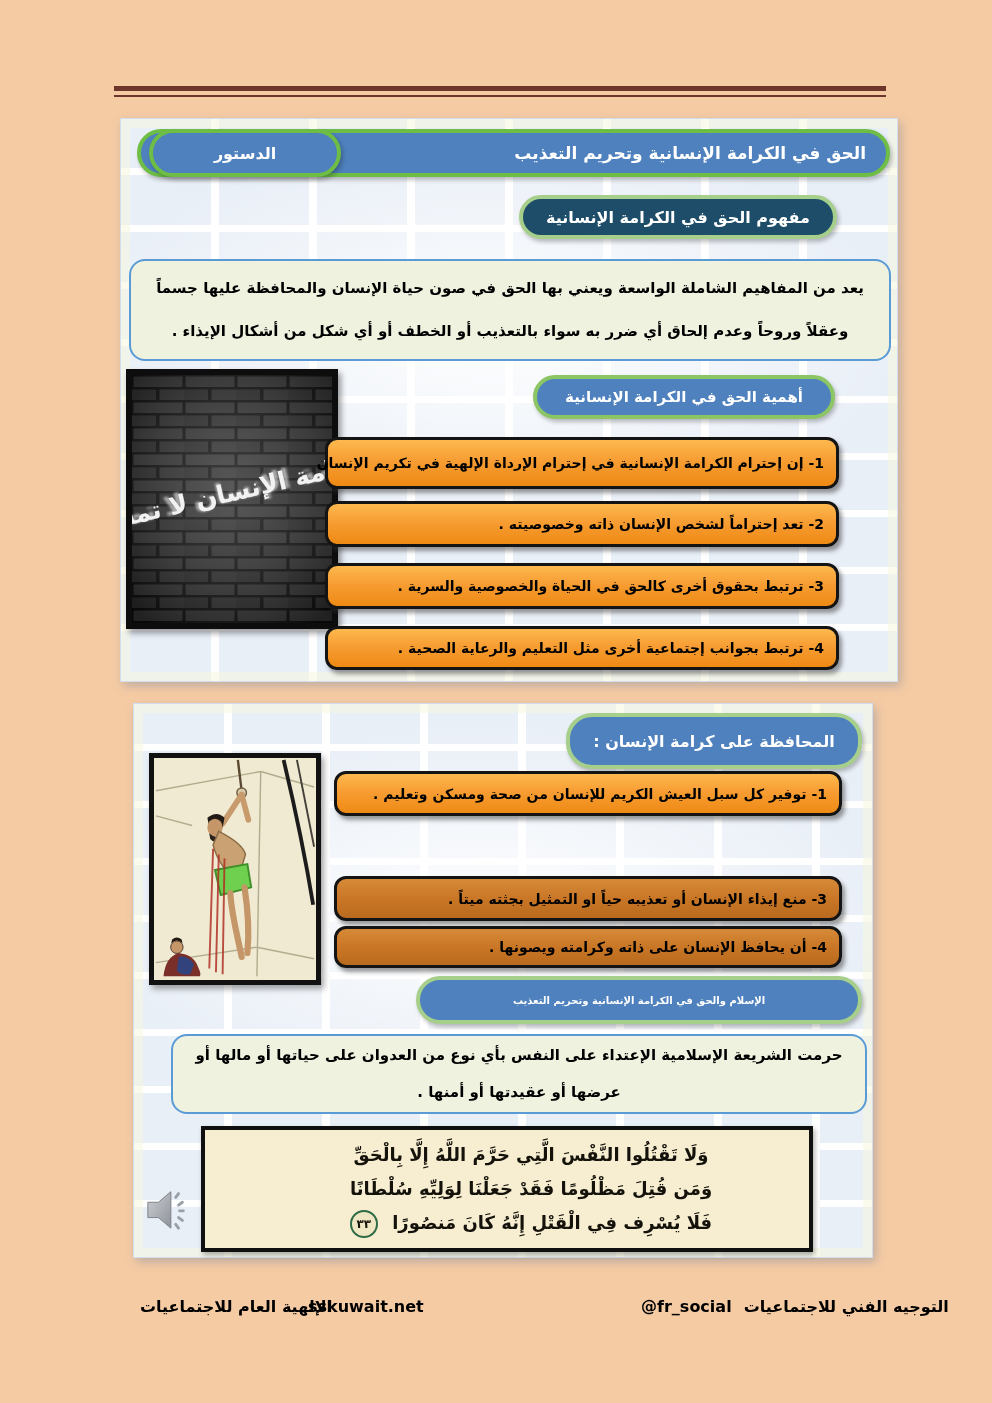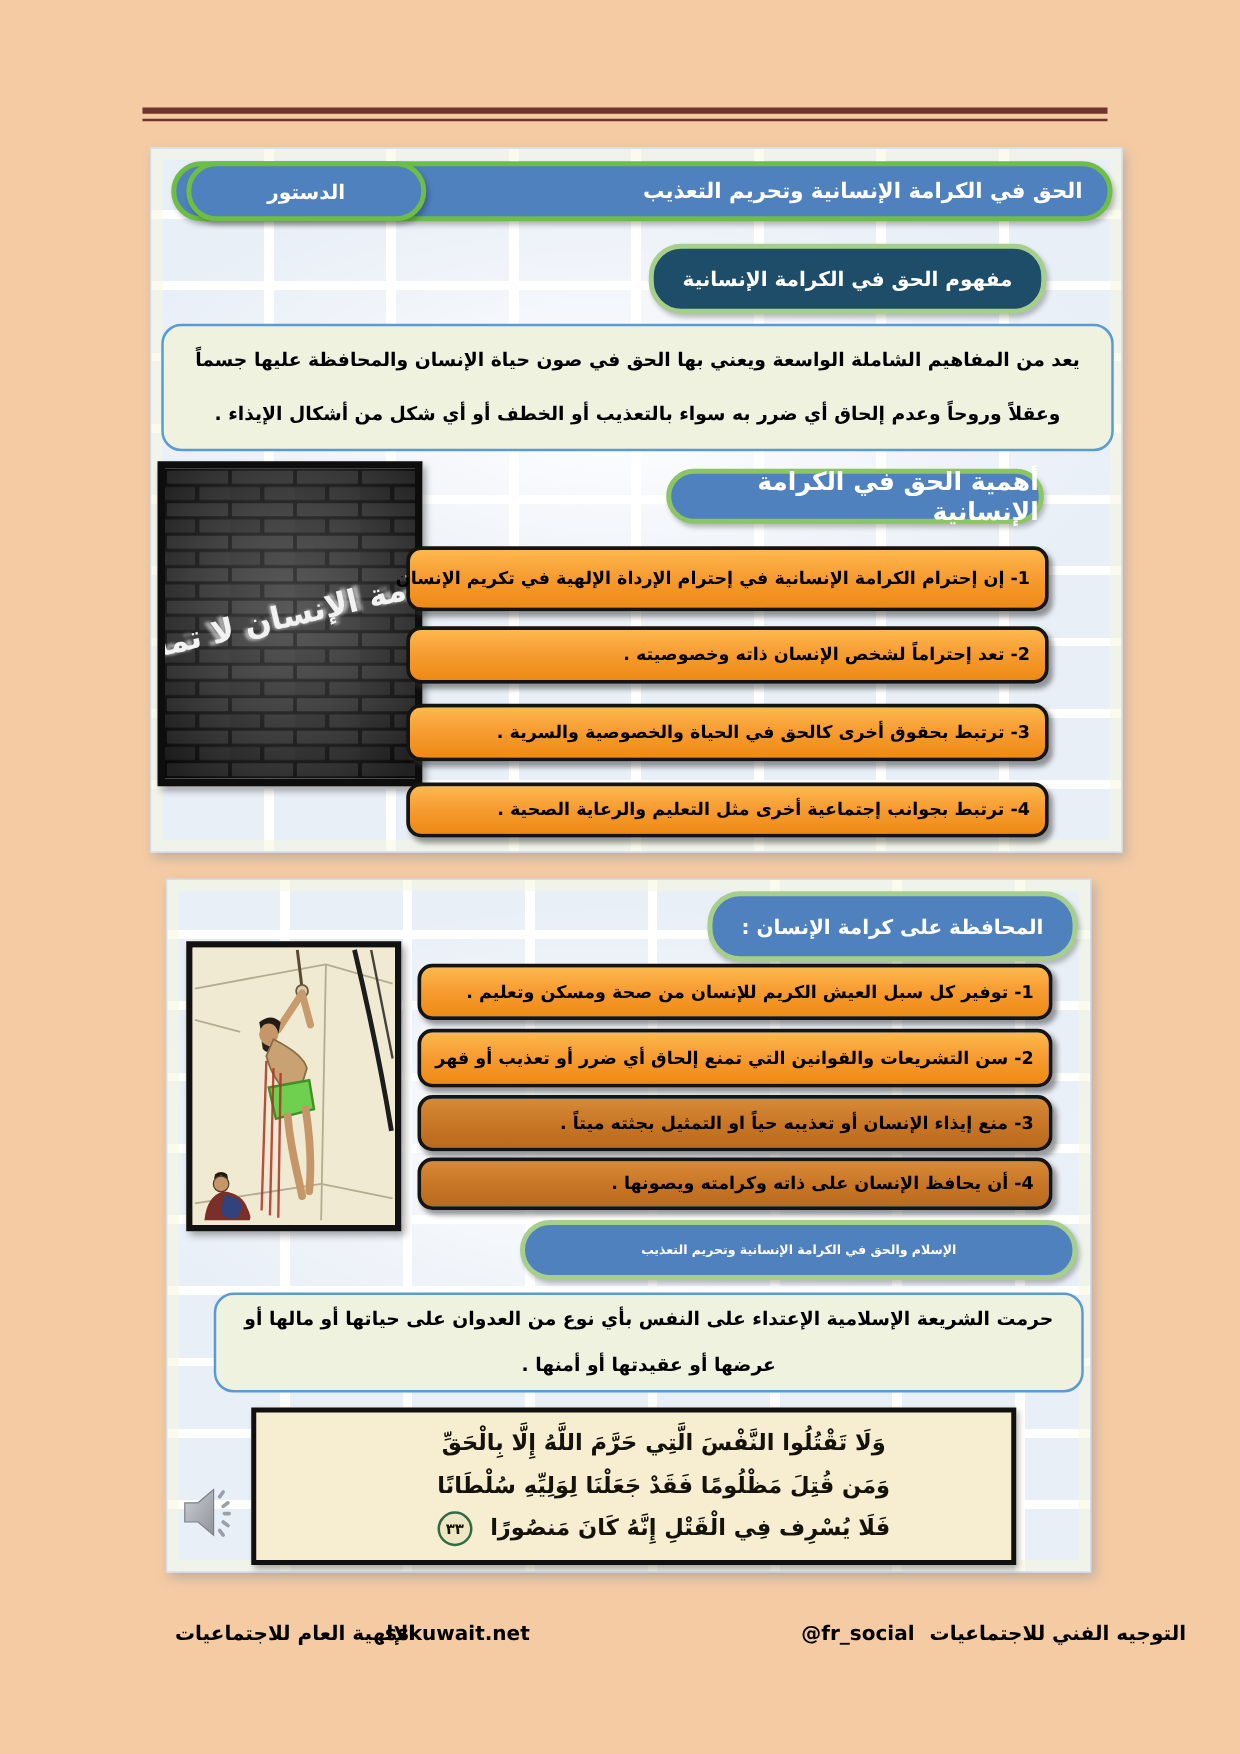--- a/index.html
+++ b/index.html
@@ -23,24 +23,24 @@
   .slide1{left:120px;top:118px;width:778px;height:564px;}
   .slide2{left:133px;top:703px;width:740px;height:555px;}
 
   
   .bar{position:absolute;box-sizing:border-box;background:#4e81bd;border:4px solid #6ebe46;
        border-radius:26px;color:#fff;font-weight:bold;display:flex;align-items:center;
        box-shadow:2px 3px 4px rgba(0,0,0,.25);}
   .title-bar{left:16px;top:10px;width:753px;height:48px;justify-content:flex-start;
              padding:0 20px;font-size:17px;}
   .subject-tab{left:28px;top:10px;width:192px;height:48px;justify-content:center;font-size:16px;}
-  .concept-pill{left:398px;top:76px;width:318px;height:56px;background:#1d4d68;
+  .concept-pill{left:398px;top:76px;width:318px;height:44px;background:#1d4d68;
                 border-color:#a6cf8c;justify-content:center;font-size:16px;}
   .importance-pill{left:412px;top:256px;width:302px;height:44px;border-color:#8cc563;
-                   justify-content:center;font-size:20px;}
+                   justify-content:center;font-size:15px;}
   .preserve-pill{left:432px;top:9px;width:296px;height:56px;border-color:#a6cf8c;
                  justify-content:center;font-size:16px;}
   .islam-pill{left:282px;top:272px;width:446px;height:48px;border-color:#a6cf8c;
               justify-content:center;font-size:10px;}
 
   
   .para{position:absolute;box-sizing:border-box;background:#eef2df;border:2px solid #5b9bd5;
         border-radius:16px;font-weight:bold;font-size:15px;text-align:center;
         display:flex;align-items:center;justify-content:center;padding:2px 16px;}
   .para1{left:8px;top:140px;width:762px;height:102px;line-height:2.85;}
@@ -183,21 +183,20 @@
             <path d="M74,104 L72,224"></path>
         </g>
         <circle cx="24" cy="196" r="6.5" fill="#c49668" stroke="#4b382a" stroke-width="1"></circle>
         <path d="M18,192 q6,-6 12,0 l-1,-4 q-5,-4 -10,0 Z" fill="#23190f"></path>
         <path d="M10,226 q2,-20 16,-24 q16,2 20,14 q4,8 2,10 Z" fill="#7a2f28"></path>
         <path d="M26,206 q10,-2 16,8 l-4,10 q-10,2 -14,-4 Z" fill="#31427c"></path>
       </svg>
     </div>
 
     <div class="item it1">1- توفير كل سبل العيش الكريم للإنسان من صحة ومسكن وتعليم .</div>
-    <div class="item it2">2- سن التشريعات والقوانين التي تمنع إلحاق أي ضرر أو تعذيب أو قهر</div>
     <div class="item dark it3">3- منع إيذاء الإنسان أو تعذيبه حياً او التمثيل بجثته ميتاً .</div>
     <div class="item dark it4">4- أن يحافظ الإنسان على ذاته وكرامته ويصونها .</div>
 
     <div class="bar islam-pill">
       <span>الإسلام والحق في الكرامة الإنسانية وتحريم التعذيب</span>
     </div>
 
     <div class="para para2">
       <span>حرمت الشريعة الإسلامية الإعتداء على النفس بأي نوع من العدوان على حياتها أو مالها أو عرضها أو عقيدتها أو أمنها .</span>
     </div>

